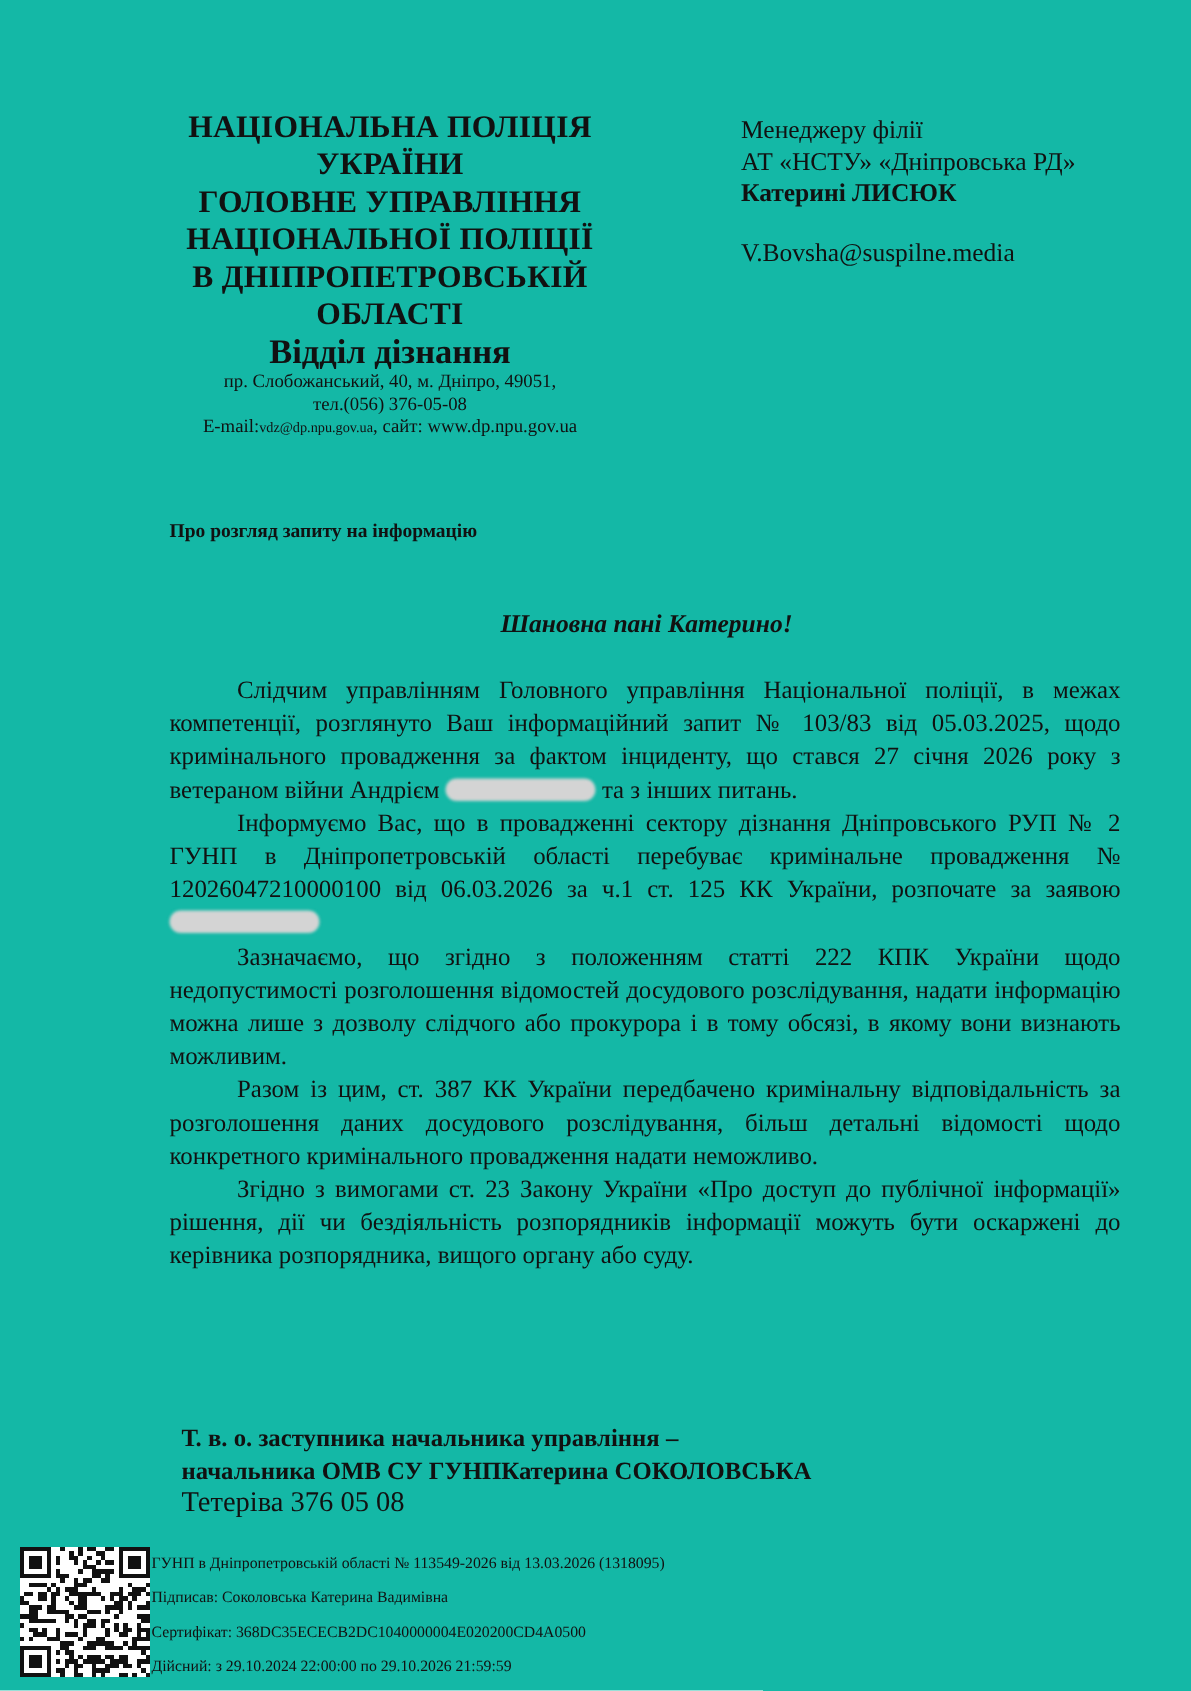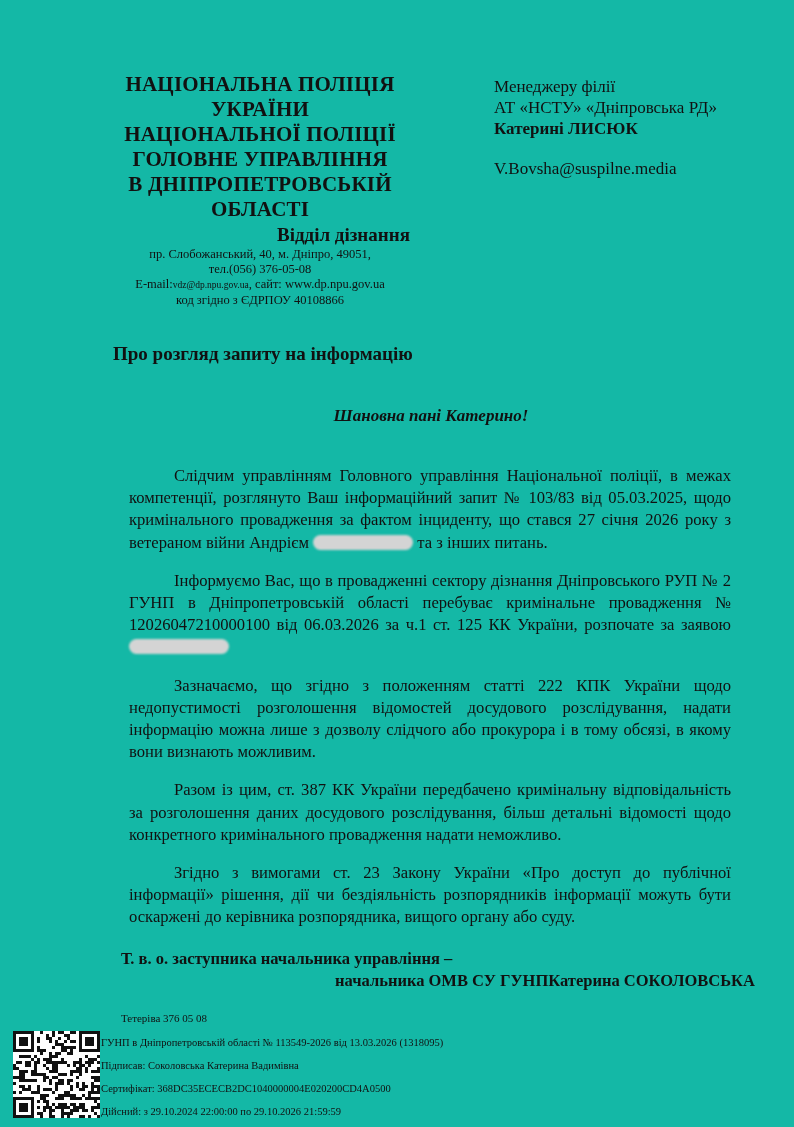--- a/index.html
+++ b/index.html
@@ -31,24 +31,23 @@
       text-align: center;
     }
     .authority .org-line {
       font-weight: bold;
       font-size: 21px;
       line-height: 25px;
       letter-spacing: 0.2px;
     }
     .authority .dept {
       font-weight: bold;
-      font-size: 19px;
+      font-size: 23px;
       line-height: 24px;
       margin-top: 1px;
-      text-align: right;
     }
     .authority .contact {
       font-size: 12.5px;
       line-height: 15px;
     }
     .authority .contact .small {
       font-size: 9.5px;
     }
 
     
@@ -71,21 +70,21 @@
       line-height: 21px;
       margin-top: 19px;
     }
 
     
     .subject {
       position: absolute;
       left: 113px;
       top: 345px;
       font-weight: bold;
-      font-size: 19px;
+      font-size: 13px;
       line-height: 18px;
     }
 
     
     .salutation {
       position: absolute;
       left: 14px;
       width: 794px;
       top: 405px;
       text-align: center;
@@ -100,21 +99,21 @@
     
     .body {
       position: absolute;
       left: 113px;
       top: 449px;
       width: 634px;
       font-size: 16.6px;
       line-height: 22.2px;
     }
     .body p {
-      margin: 16px;
+      margin: 0;
       text-align: justify;
       text-indent: 45px;
     }
     .redact {
       display: inline-block;
       background: #d4d4d4;
       border-radius: 8px;
       height: 15px;
       vertical-align: -2px;
       filter: blur(1px);
@@ -129,33 +128,33 @@
       top: 948px;
       width: 640px;
     }
     .signature .title-line {
       font-weight: bold;
       font-size: 16.5px;
       line-height: 22px;
     }
     .signature .row {
       display: flex;
-      justify-content: flex-end;
+      justify-content: flex-start;
       align-items: baseline;
     }
     .signature .name {
       font-weight: bold;
       font-size: 16.5px;
       line-height: 22px;
       margin-right: 6px;
     }
     .signature .executor {
-      font-size: 11px;
+      font-size: 19px;
       line-height: 18px;
-      margin-top: 17px;
+      margin-top: 1px;
     }
 
     
     .stamp {
       position: absolute;
       left: 13px;
       top: 1031px;
       width: 780px;
       height: 90px;
     }
@@ -178,31 +177,30 @@
     }
   </style>
 </head>
 <body>
 
 <div class="page">
 
   <div class="authority">
     <div class="org-line">НАЦІОНАЛЬНА ПОЛІЦІЯ</div>
     <div class="org-line">УКРАЇНИ</div>
+    <div class="org-line">ГОЛОВНЕ УПРАВЛІННЯ</div>
     <div class="org-line">НАЦІОНАЛЬНОЇ ПОЛІЦІЇ</div>
-    <div class="org-line">ГОЛОВНЕ УПРАВЛІННЯ</div>
     <div class="org-line">В ДНІПРОПЕТРОВСЬКІЙ</div>
     <div class="org-line">ОБЛАСТІ</div>
     <div class="dept">Відділ дізнання</div>
     <div class="contact">пр. Слобожанський, 40, м. Дніпро, 49051,</div>
     <div class="contact">тел.(056) 376-05-08</div>
     <div class="contact">
       <span>E-mail:</span><span class="small">vdz@dp.npu.gov.ua</span><span>, сайт: </span><span>www.dp.npu.gov.ua</span>
     </div>
-    <div class="contact">код згідно з ЄДРПОУ 40108866</div>
   </div>
 
   <div class="addressee">
     <div class="line">Менеджеру філії</div>
     <div class="line">АТ «НСТУ» «Дніпровська РД»</div>
     <div class="line bold">Катерині ЛИСЮК</div>
     <div class="email">V.Bovsha@suspilne.media</div>
   </div>
 
   <div class="subject">Про розгляд запиту на інформацію</div>

